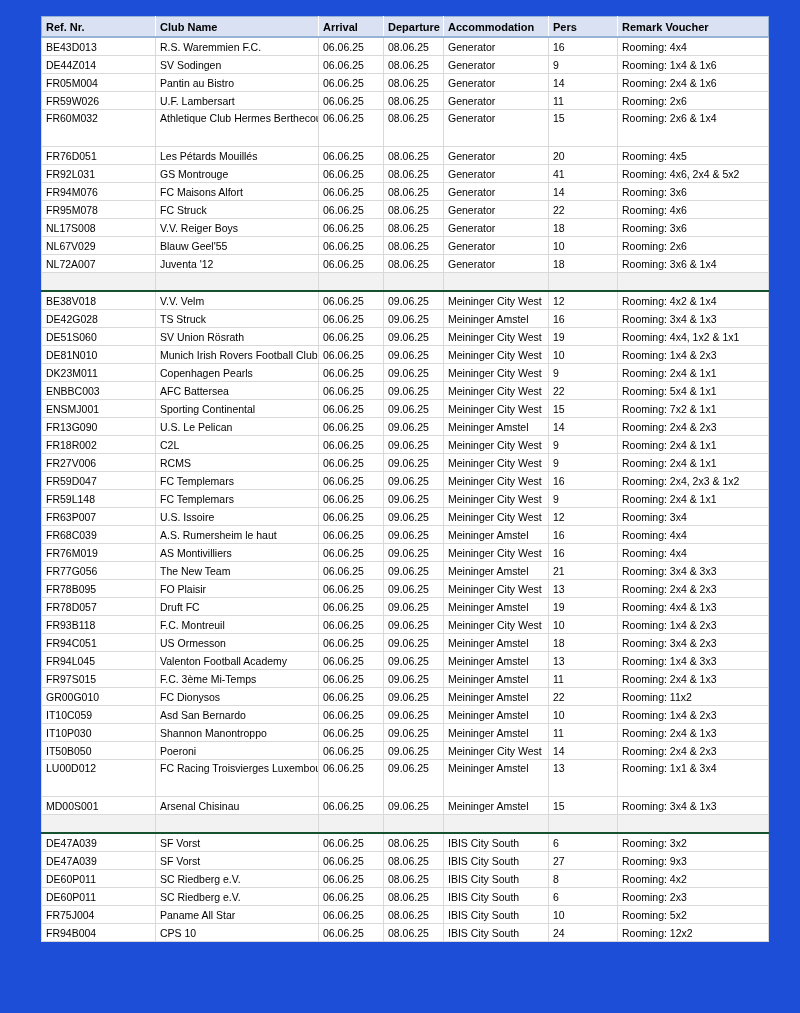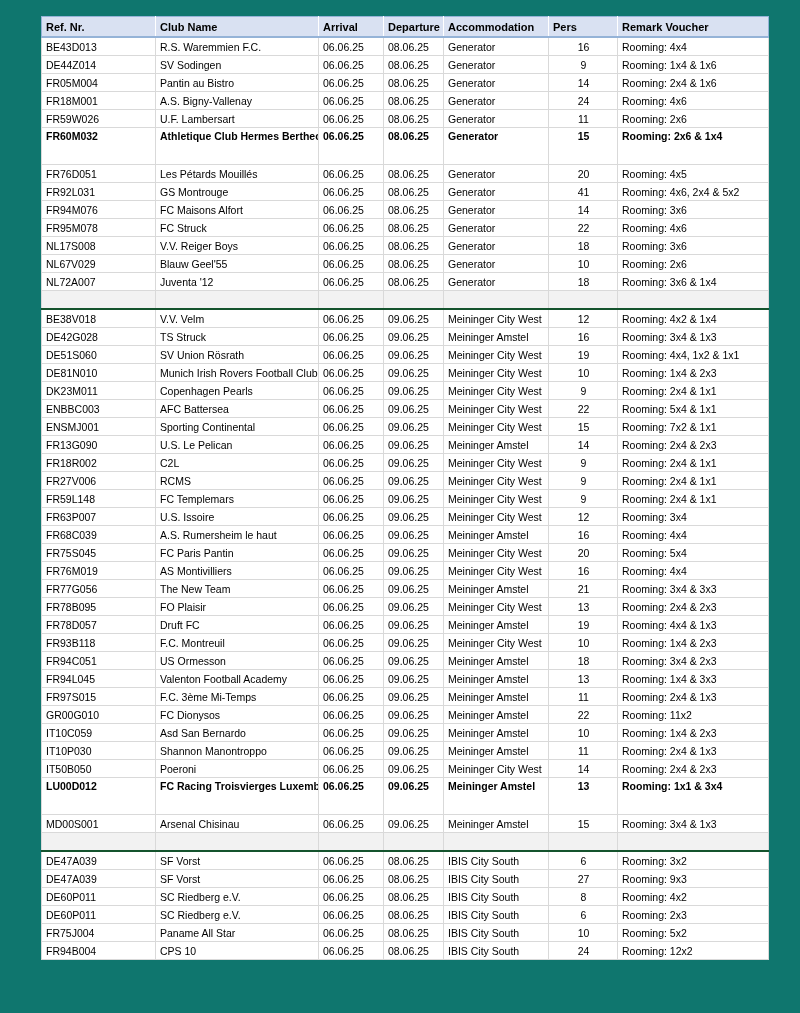--- a/index.html
+++ b/index.html
@@ -5,21 +5,21 @@
   html, body {
     margin: 0;
     padding: 0;
     background: #ffffff;
     font-family: "Liberation Sans", sans-serif;
   }
   .sheet {
     position: relative;
     width: 800px;
     height: 1013px;
-    background: #0f766e;
+    background: #1d4ed8;
     overflow: hidden;
   }
   table.grid {
     position: absolute;
     left: 41px;
     top: 16px;
     width: 727px;
     border-collapse: collapse;
     table-layout: fixed;
   }
@@ -43,22 +43,22 @@
     background: #ffffff;
     color: #000;
     font-size: 10.5px;
     height: 17px;
     padding: 0 3px 0 4px;
     border: 1px solid #d9d9d9;
     vertical-align: middle;
     white-space: nowrap;
     overflow: hidden;
   }
-  table.grid td.col-pers { text-align: center; }
-  tr.tall td { height: 34px; vertical-align: top; padding-top: 2px; font-weight: bold; }
+  table.grid td.col-pers { text-align: left; }
+  tr.tall td { height: 34px; vertical-align: top; padding-top: 2px; }
   tr.separator td { background: #f2f2f2; height: 17px; }
   tr.section-start td { border-top: 2px solid #14532d; }
 </style>
 </head>
 <body>
 
 <div class="sheet">
   <table class="grid">
     <colgroup>
       <col style="width:114px">
@@ -102,29 +102,20 @@
         <tr>
     <td class="col-ref">FR05M004</td>
     <td class="col-club">Pantin au Bistro</td>
     <td class="col-arrival">06.06.25</td>
     <td class="col-departure">08.06.25</td>
     <td class="col-accommodation">Generator</td>
     <td class="col-pers">14</td>
     <td class="col-remark">Rooming: 2x4 &amp; 1x6</td>
   </tr>
         <tr>
-    <td class="col-ref">FR18M001</td>
-    <td class="col-club">A.S. Bigny-Vallenay</td>
-    <td class="col-arrival">06.06.25</td>
-    <td class="col-departure">08.06.25</td>
-    <td class="col-accommodation">Generator</td>
-    <td class="col-pers">24</td>
-    <td class="col-remark">Rooming: 4x6</td>
-  </tr>
-        <tr>
     <td class="col-ref">FR59W026</td>
     <td class="col-club">U.F. Lambersart</td>
     <td class="col-arrival">06.06.25</td>
     <td class="col-departure">08.06.25</td>
     <td class="col-accommodation">Generator</td>
     <td class="col-pers">11</td>
     <td class="col-remark">Rooming: 2x6</td>
   </tr>
         <tr class="tall">
     <td class="col-ref">FR60M032</td>
@@ -291,20 +282,29 @@
         <tr>
     <td class="col-ref">FR27V006</td>
     <td class="col-club">RCMS</td>
     <td class="col-arrival">06.06.25</td>
     <td class="col-departure">09.06.25</td>
     <td class="col-accommodation">Meininger City West</td>
     <td class="col-pers">9</td>
     <td class="col-remark">Rooming: 2x4 &amp; 1x1</td>
   </tr>
         <tr>
+    <td class="col-ref">FR59D047</td>
+    <td class="col-club">FC Templemars</td>
+    <td class="col-arrival">06.06.25</td>
+    <td class="col-departure">09.06.25</td>
+    <td class="col-accommodation">Meininger City West</td>
+    <td class="col-pers">16</td>
+    <td class="col-remark">Rooming: 2x4, 2x3 &amp; 1x2</td>
+  </tr>
+        <tr>
     <td class="col-ref">FR59L148</td>
     <td class="col-club">FC Templemars</td>
     <td class="col-arrival">06.06.25</td>
     <td class="col-departure">09.06.25</td>
     <td class="col-accommodation">Meininger City West</td>
     <td class="col-pers">9</td>
     <td class="col-remark">Rooming: 2x4 &amp; 1x1</td>
   </tr>
         <tr>
     <td class="col-ref">FR63P007</td>
@@ -316,29 +316,20 @@
     <td class="col-remark">Rooming: 3x4</td>
   </tr>
         <tr>
     <td class="col-ref">FR68C039</td>
     <td class="col-club">A.S. Rumersheim le haut</td>
     <td class="col-arrival">06.06.25</td>
     <td class="col-departure">09.06.25</td>
     <td class="col-accommodation">Meininger Amstel</td>
     <td class="col-pers">16</td>
     <td class="col-remark">Rooming: 4x4</td>
-  </tr>
-        <tr>
-    <td class="col-ref">FR75S045</td>
-    <td class="col-club">FC Paris Pantin</td>
-    <td class="col-arrival">06.06.25</td>
-    <td class="col-departure">09.06.25</td>
-    <td class="col-accommodation">Meininger City West</td>
-    <td class="col-pers">20</td>
-    <td class="col-remark">Rooming: 5x4</td>
   </tr>
         <tr>
     <td class="col-ref">FR76M019</td>
     <td class="col-club">AS Montivilliers</td>
     <td class="col-arrival">06.06.25</td>
     <td class="col-departure">09.06.25</td>
     <td class="col-accommodation">Meininger City West</td>
     <td class="col-pers">16</td>
     <td class="col-remark">Rooming: 4x4</td>
   </tr>

